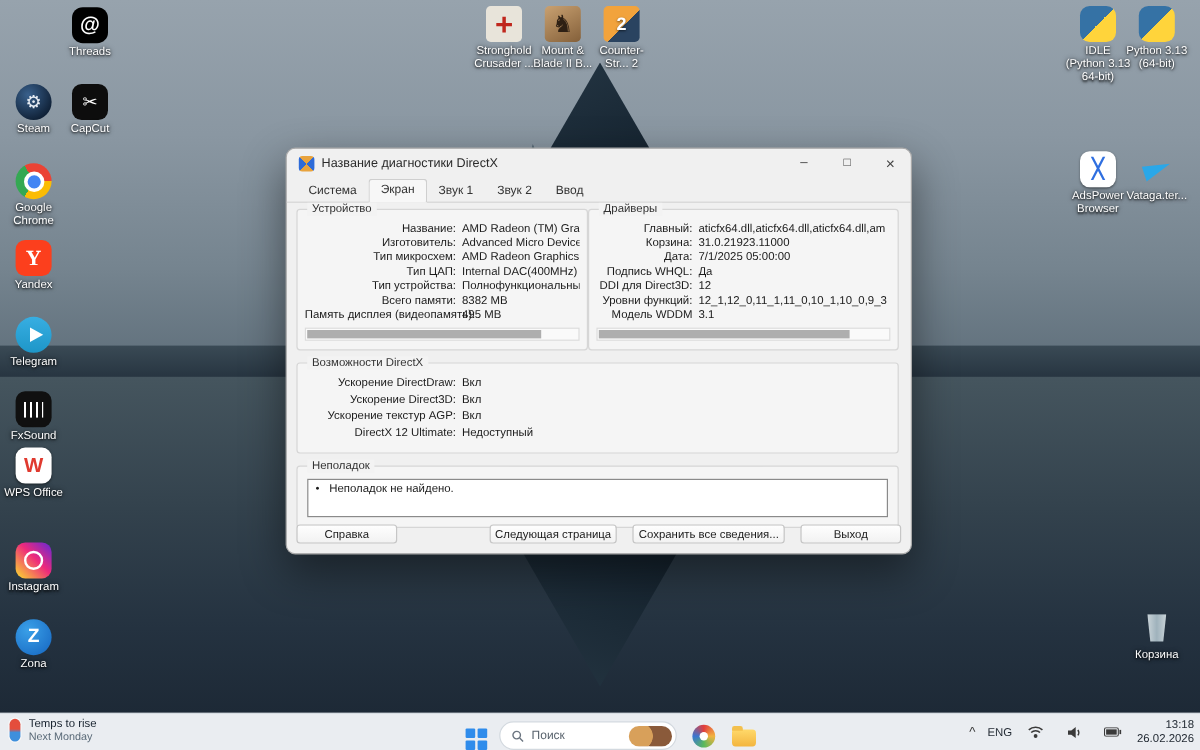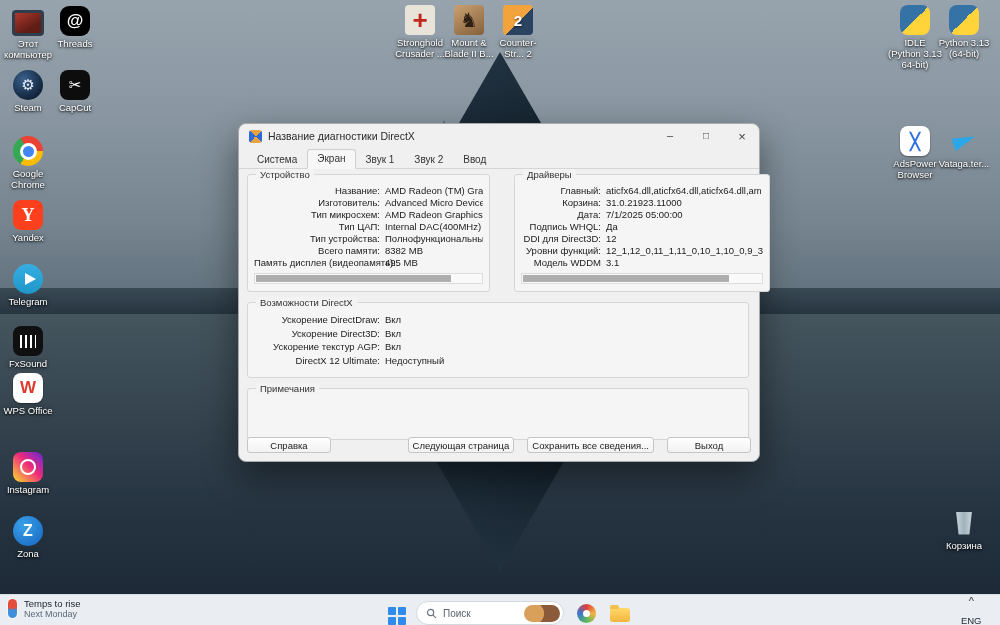--- a/index.html
+++ b/index.html
@@ -60,21 +60,21 @@
   .wtitle{font-size:10.5px;color:#2b2b2b;}
   .wbtns{margin-left:auto;display:flex;gap:22px;color:#444;font-size:11px;}
   .wb{cursor:pointer;width:14px;text-align:center;}
   .wb.min::after{content:"–";}
   .wb.max::after{content:"□";font-size:10px;}
   .wb.close::after{content:"×";font-size:13px;}
   .tabstrip{display:flex;padding:0 8px;border-bottom:1px solid #d5d5d5;height:20px;align-items:flex-end;}
   .tab{padding:3px 9px 4px;font-size:10px;color:#333;cursor:pointer;border:1px solid transparent;border-bottom:none;border-radius:3px 3px 0 0;margin-bottom:-1px;}
   .tab.active{background:#f7f7f7;border-color:#cfcfcf;border-bottom:1px solid #f7f7f7;}
   .page{position:absolute;left:8px;top:50px;width:502px;}
-  .toprow{display:flex;gap:24px;}
+  .toprow{display:flex;gap:0;}
   .grp{position:relative;border:1px solid #d6d6d6;border-radius:3px;background:#f5f5f5;padding:10px 6px 4px;}
   .grp-title{position:absolute;top:-6px;left:8px;background:#f3f3f3;padding:0 4px;font-size:9.5px;color:#333;}
   .grp-device{width:229px;height:102px;}
   .grp-drivers{flex:1;height:102px;}
   .grp-features{margin-top:10px;height:60px;}
   .grp-notes{margin-top:10px;height:36px;}
   .row{display:flex;line-height:12px;white-space:nowrap;}
   .frow{line-height:13.5px;}
   .lbl{width:126px;text-align:right;padding-right:5px;color:#1b1b1b;flex:none;}
   .lbl2{width:80px;}
@@ -102,42 +102,38 @@
   .search-pill{width:134px;height:22px;background:#fff;border:1px solid #d3d9df;border-radius:12px;
     display:flex;align-items:center;gap:6px;padding:0 3px 0 9px;color:#5a646e;cursor:pointer;}
   .search-txt{font-size:10px;}
   .search-thumb{margin-left:auto;width:36px;height:17px;border-radius:9px;
     background:radial-gradient(circle at 25% 50%,#d8a05a 0 38%,transparent 40%),radial-gradient(circle at 70% 50%,#8a5a3a 0 42%,transparent 44%),linear-gradient(100deg,#b57b44,#6e4426);}
   .tb-ico{width:24px;height:24px;display:flex;align-items:center;justify-content:center;cursor:pointer;}
   .swirl{width:19px;height:19px;border-radius:50%;background:conic-gradient(#e23d3d,#f2b340,#59b95c,#3a76d2,#e23d3d);display:flex;align-items:center;justify-content:center;}
   .swirl::after{content:"";width:7px;height:7px;background:#fff;border-radius:50%;}
   .folder{width:20px;height:14px;background:linear-gradient(#ffd96a,#f3b53f);border-radius:2px 3px 3px 3px;position:relative;margin-top:4px;}
   .folder::before{content:"";position:absolute;top:-3px;left:0;width:9px;height:4px;background:#f3c04d;border-radius:2px 2px 0 0;}
-  .tray{position:absolute;right:5px;top:0;height:30px;display:flex;align-items:center;gap:8px;flex-direction:column;}
+  .tray{position:absolute;right:5px;top:0;height:30px;display:flex;align-items:center;gap:8px;}
   .chev{font-size:11px;color:#333;cursor:pointer;padding:0 2px;}
   .chev::after{content:"^";}
   .lang{font-size:9.5px;color:#1f2730;cursor:pointer;}
   .clock{text-align:right;line-height:11px;font-size:9.5px;cursor:pointer;}
 </style>
 </head>
 <body>
 
 <div class="screen">
 
   <div class="sky"></div>
   <div class="water"></div>
   <div class="ridge"></div>
   <div class="mountain"></div>
   <div class="mountain2"></div>
   <div class="reflection"></div>
 
-  <div class="dicon" style="left:0;top:6px">
-    <span class="g pc"></span>
-    <span class="dlbl">Этот компьютер</span>
-  </div>
   <div class="dicon" style="left:47px;top:6px">
     <span class="g threads"></span>
     <span class="dlbl">Threads</span>
   </div>
   <div class="dicon" style="left:0;top:70px">
     <span class="g steam"></span>
     <span class="dlbl">Steam</span>
   </div>
   <div class="dicon" style="left:47px;top:70px">
     <span class="g capcut"></span>
@@ -313,21 +309,24 @@
             <span class="lbl">Ускорение текстур AGP:</span>
             <span class="val">Вкл</span>
           </div>
         <div class="row frow">
             <span class="lbl">DirectX 12 Ultimate:</span>
             <span class="val">Недоступный</span>
           </div>
       </div>
 
       <div class="grp grp-notes">
-        <span class="grp-title">Примечания</span>
+        <span class="grp-title">Неполадок</span>
+        <div class="notebox">
+          <div class="note-item">Неполадок не найдено.</div>
+        </div>
       </div>
     </div>
 
     <div class="btnrow">
       <button class="btn">Справка</button>
       <div class="btn-right">
         <button class="btn">Следующая страница</button>
         <button class="btn">Сохранить все сведения...</button>
         <button class="btn">Выход</button>
       </div>

